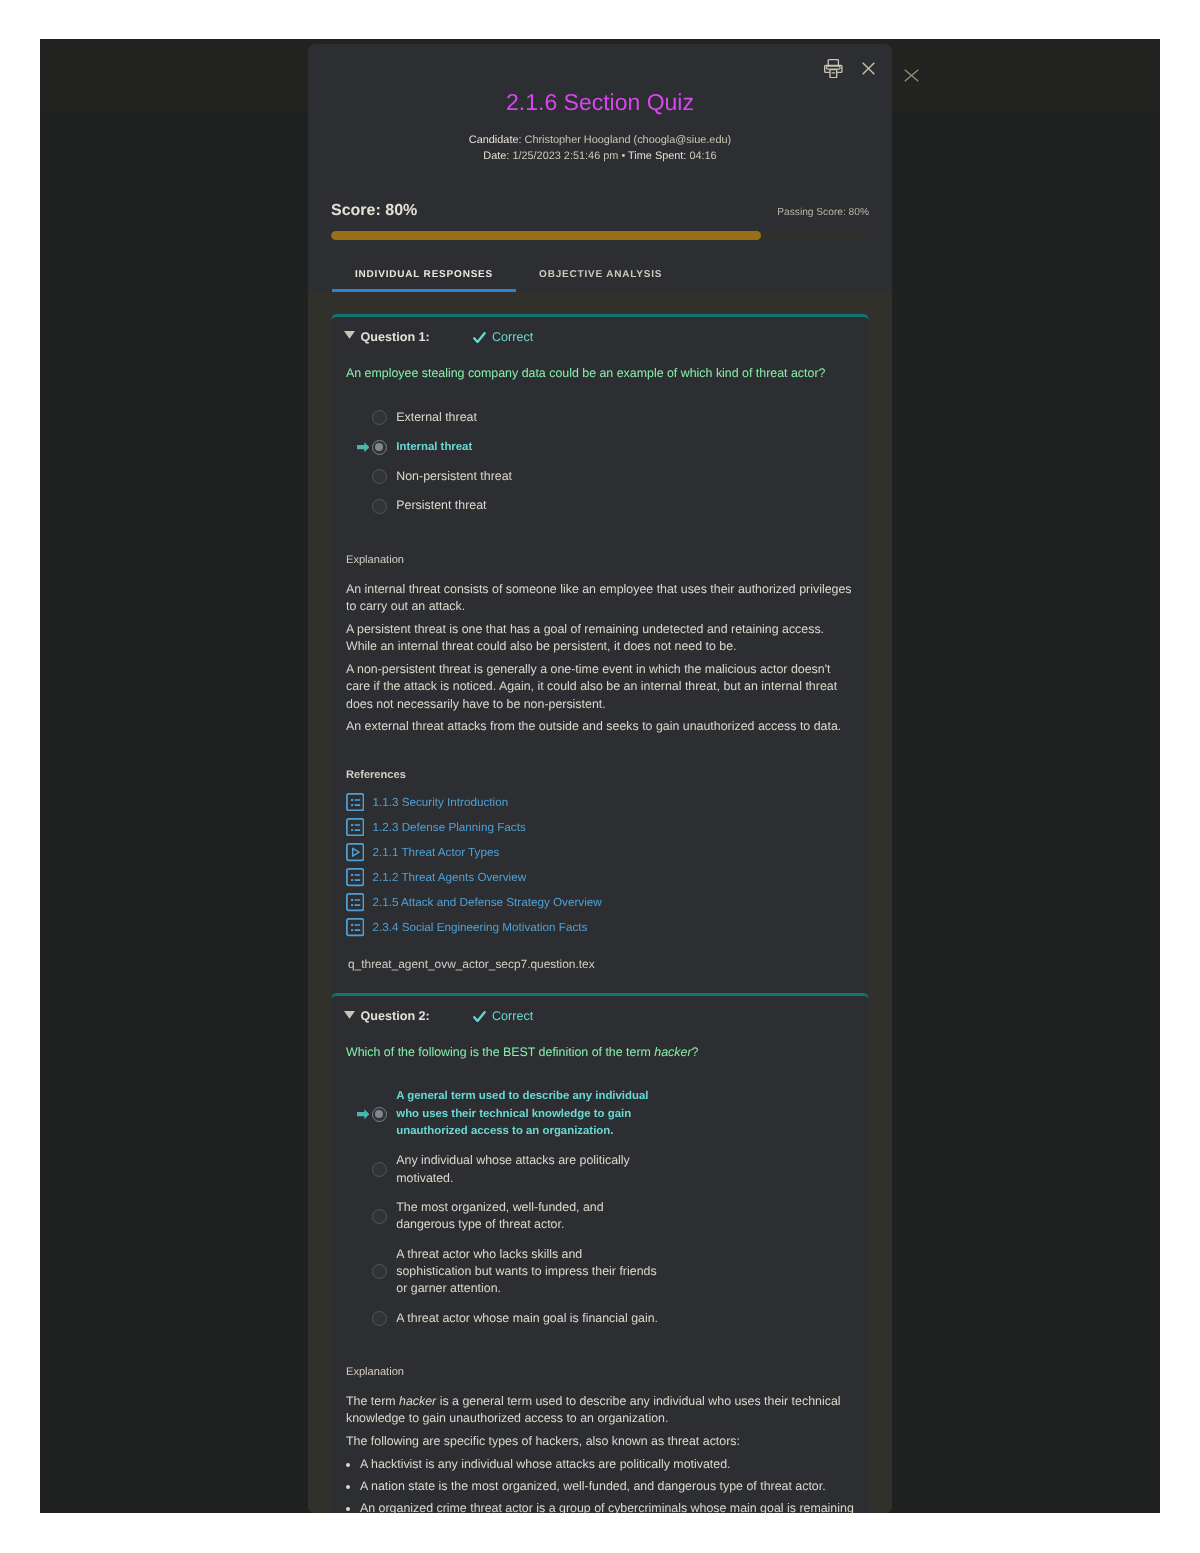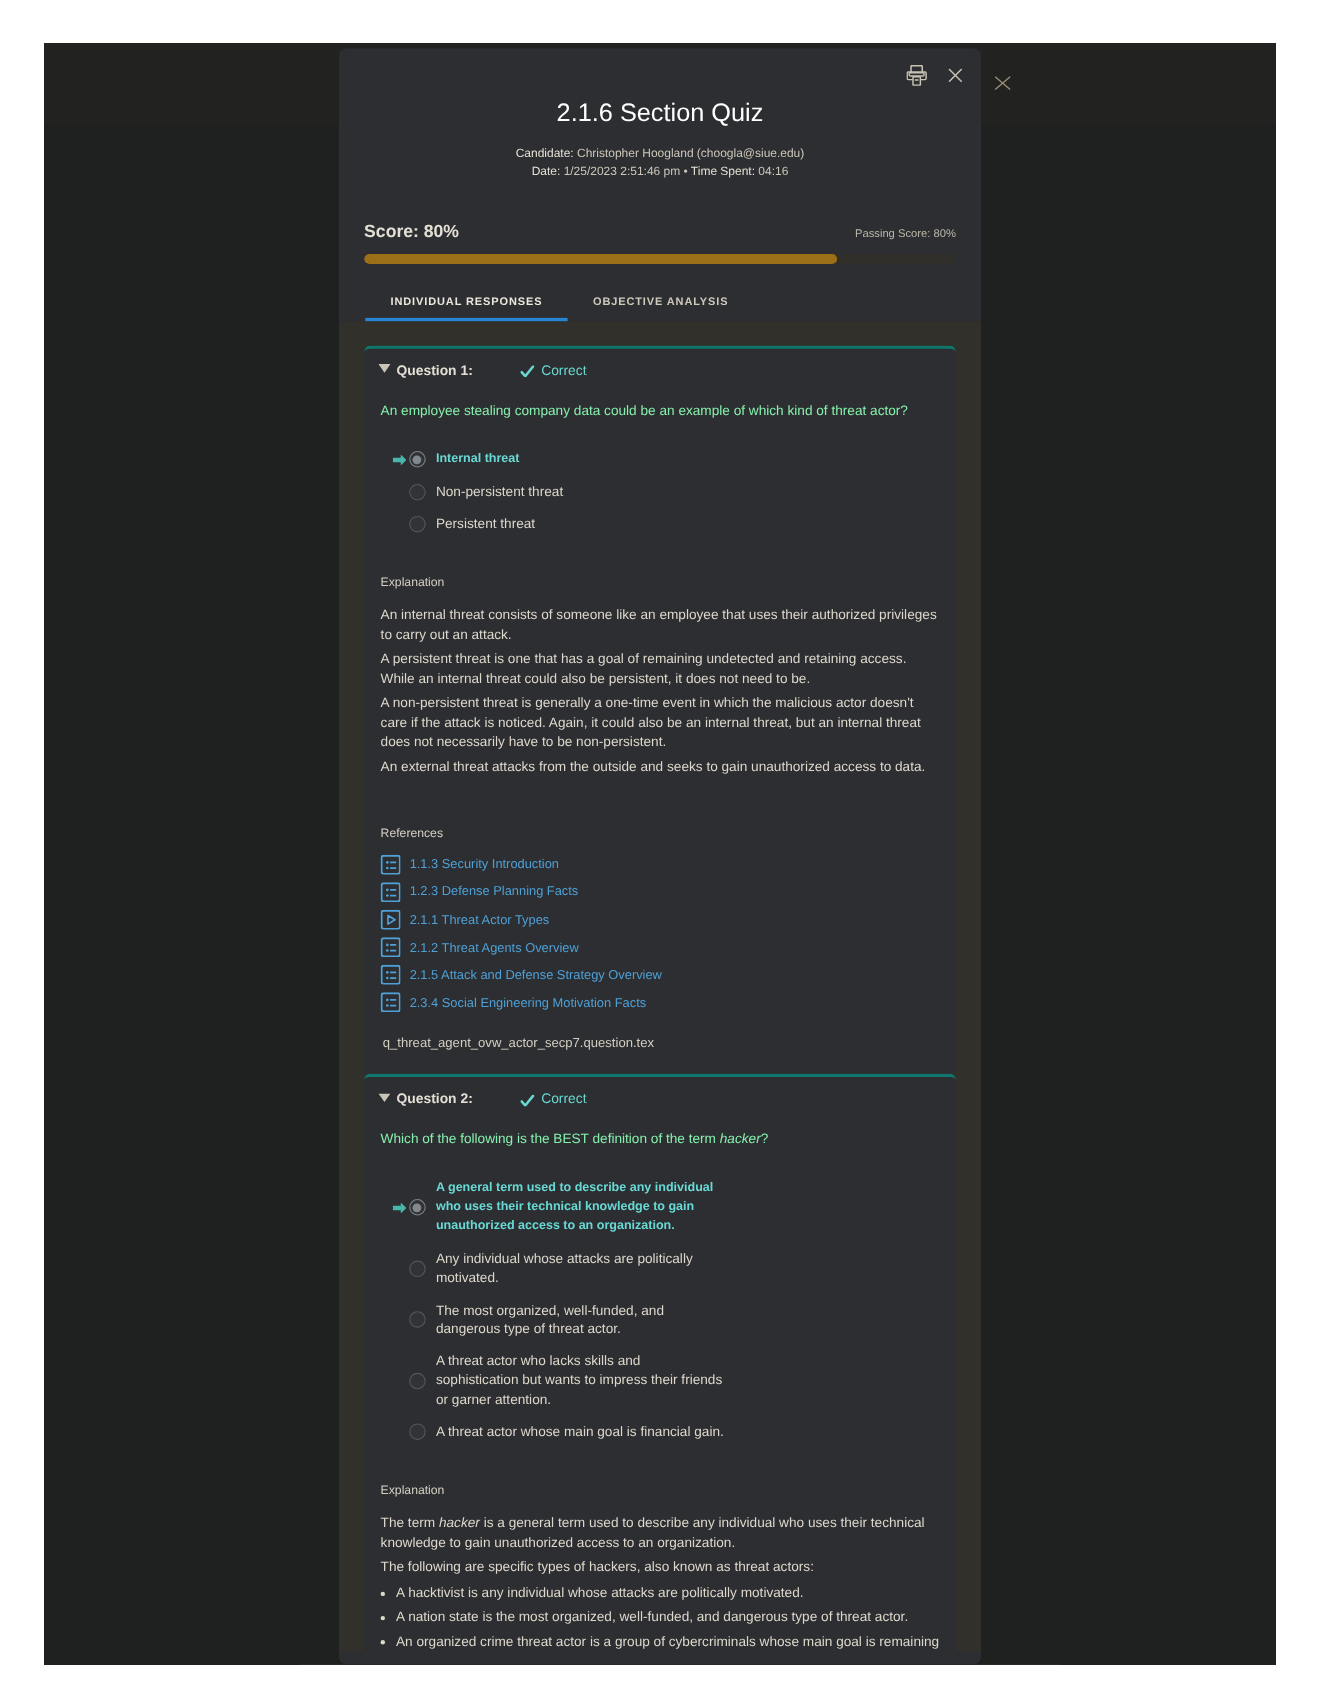--- a/index.html
+++ b/index.html
@@ -26,21 +26,21 @@
     position:absolute; left:268px; top:5px; width:584px; height:1469px;
     background:#2c2e31; border-radius:7px; overflow:hidden;
   }
   .modal-head { position:relative; padding:0; background:#2c2e31; }
   .head-actions {
     position:absolute; right:17.5px; top:15px; display:flex; align-items:flex-start; gap:18.5px;
   }
   .icon-btn { color:#cac3b4; display:flex; align-items:center; justify-content:center; cursor:pointer; }
 
   .quiz-title {
-    text-align:center; color:#ffffff; font-size:23px; font-weight:400;
+    text-align:center; color:#d946ef; font-size:23px; font-weight:400;
     letter-spacing:0; margin:0; padding-top:44px; line-height:28px;
   }
   .meta { text-align:center; color:#cdc7ba; font-size:10.9px; line-height:16.6px; margin-top:15.5px; }
   .meta b { font-weight:400; color:#e6e1d6; }
 
   .score-row {
     display:flex; justify-content:space-between; align-items:baseline;
     margin:39px 23px 0 23px; color:#e5e0d5;
   }
   .score-left { font-size:16px; font-weight:700; line-height:14px;text-align:center; }
@@ -83,21 +83,21 @@
     flex:0 0 15px; width:15px; height:15px; border-radius:50%;
     border:1.1px solid #53565c; background:#313336; margin-right:9.5px;
     display:flex; align-items:center; justify-content:center;
   }
   .radio.sel { border-color:#7e8389; }
   .radio.sel::after { content:''; width:8.3px; height:8.3px; border-radius:50%; background:#83888e; }
   .ans-label { color:#ded8cc; font-size:12.4px; line-height:17.3px; width:263px; }
   .ans.chosen .ans-label { color:#69d9d5; font-weight:700; font-size:11.4px; line-height:17.3px; }
 
   .sec-title { color:#d6d0c4; font-size:11.1px; margin:38px 0 0 15px; line-height:14px; }
-  .sec-title.refs-t { margin-top:45px; }
+  .sec-title.refs-t { margin-top:32px;font-weight:bold; }
   .para { color:#ded8cc; font-size:12.4px; line-height:17.5px; margin:5px 0 0 15px; width:508px; }
   .para.first { margin-top:14px; }
   ul.bullets { margin:6px 0 0 14px; padding-left:15px; width:516px; list-style-position:outside; }
   ul.bullets li { color:#ded8cc; font-size:12.4px; line-height:17.5px; margin-top:4.4px; }
 
   .refs { margin:8px 0 0 15px; }
   .ref { display:flex; align-items:center; height:25.1px; }
   .ref-ico { width:18.4px; height:18.4px; margin-right:8px; color:#4fa0d6; flex:0 0 18.4px; }
   .ref-ico svg { display:block; }
   .ref span.reflabel { color:#4fa0d6; font-size:11.7px; font-weight:400; text-decoration:none; }
@@ -178,20 +178,25 @@
               <span class="checkico">
                 <svg viewBox="0 0 12.8 11.2" width="12.8" height="11.2" fill="none" stroke="currentColor" stroke-width="2.35" stroke-linecap="round" stroke-linejoin="round">
                   <path d="M1.2 6.3 L4.5 10 L11.6 1.2"></path>
                 </svg>
               </span>
               <span>Correct</span>
             </span>
           </div>
           <div class="qtext">An employee stealing company data could be an example of which kind of threat actor?</div>
           <div class="answers">
+            <div class="ans">
+              <span class="arrow"></span>
+              <span class="radio"></span>
+              <span class="ans-label">External threat</span>
+            </div>
             <div class="ans chosen">
               <span class="arrow">
                 <svg viewBox="0 0 12.6 10.4" width="12.6" height="10.4" fill="currentColor">
                   <path d="M0 3.1h7.3V0.2l5.3 5-5.3 5V7.3H0z"></path>
                 </svg>
               </span>
               <span class="radio sel"></span>
               <span class="ans-label">Internal threat</span>
             </div>
             <div class="ans">

